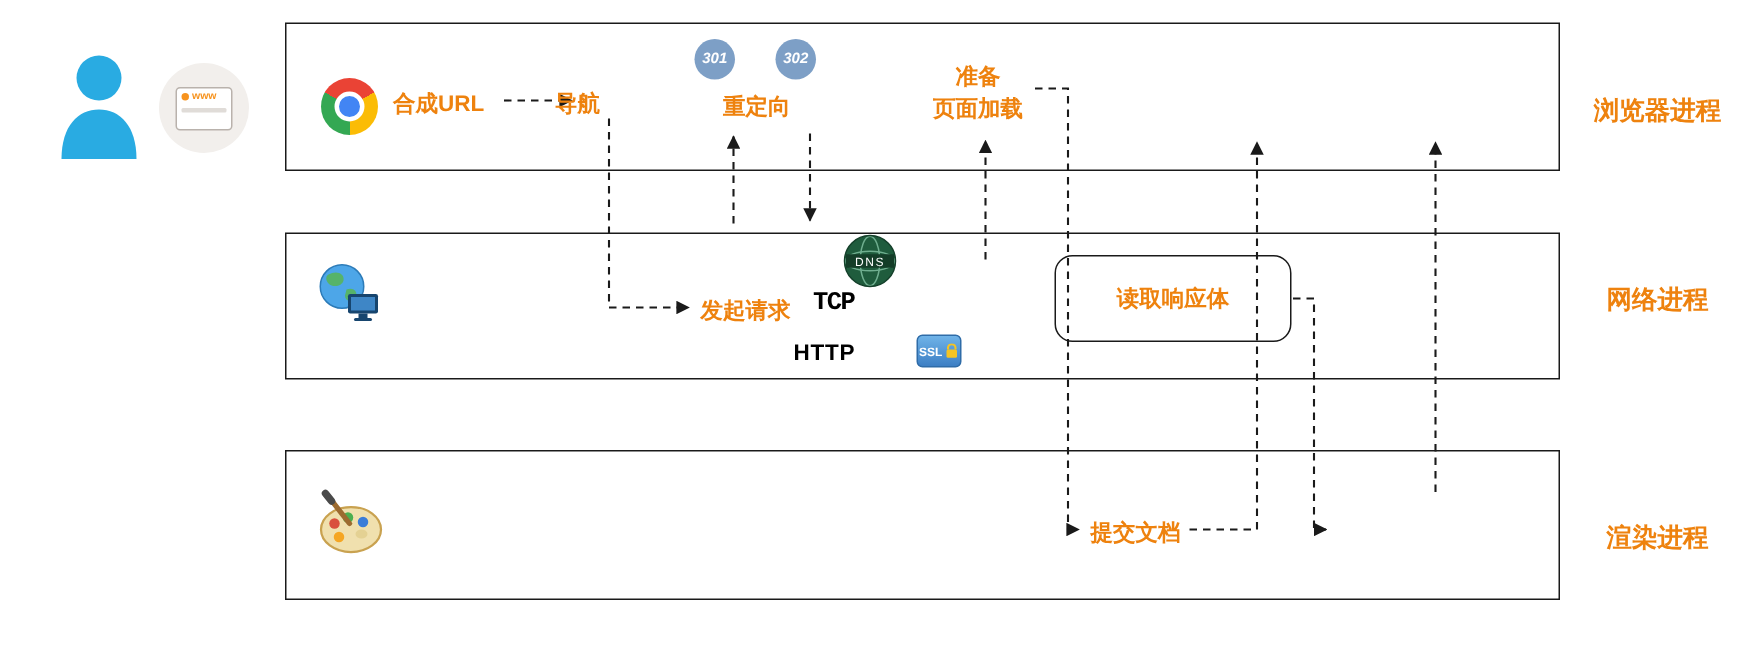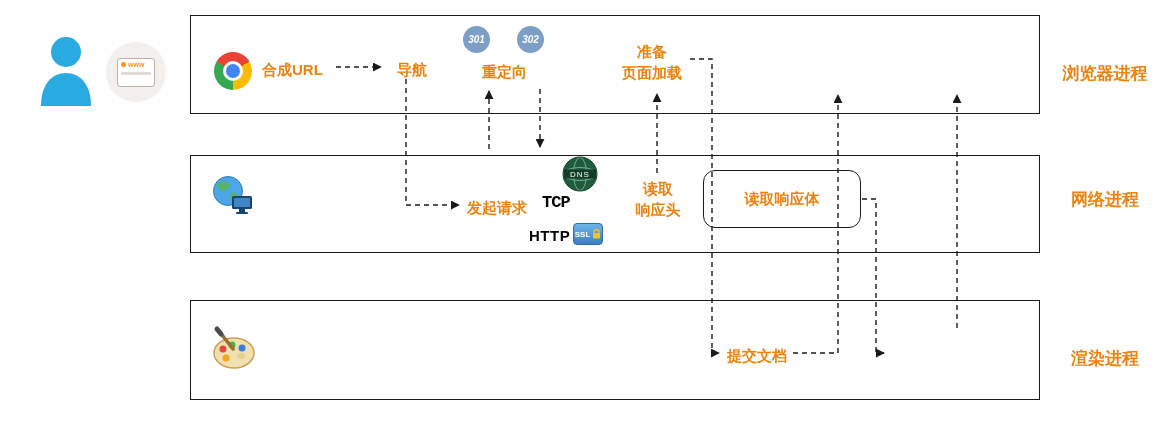--- a/index.html
+++ b/index.html
@@ -37,21 +37,21 @@
 
   .chrome-icon{position:absolute;width:38px;height:38px;border-radius:50%;
      background:conic-gradient(from -60deg,#EA4335 0 120deg,#FBBC05 0 240deg,#34A853 0 360deg);}
   .chrome-center{position:absolute;inset:9px;background:#4285F4;border:3px solid #fff;border-radius:50%;box-sizing:border-box;}
 
   .dns-icon{position:absolute;width:36px;height:36px;}
   .dns-text{position:absolute;inset:0;display:flex;align-items:center;justify-content:center;
             color:#fff;font-size:8px;font-weight:normal;letter-spacing:1px;}
 
   .ssl-badge{position:absolute;width:30px;height:22px;background:linear-gradient(#6FB3E8,#3D7FC4);
-             border:1px solid #2F6CA8;border-radius:4px;display:flex;align-items:center;justify-content:center;gap:2px;box-sizing:border-box;}
+             border:1px solid #2F6CA8;border-radius:4px;display:flex;align-items:center;justify-content:center;gap:2px;box-sizing:border-box;margin-left:38px;}
   .ssl-text{color:#fff;font-size:8px;font-weight:bold;}
 </style>
 </head>
 <body>
 
 <div class="stage">
 
   <div class="lane" style="left:190px;top:15px;width:850px;height:99px"></div>
   <div class="lane" style="left:190px;top:155px;width:850px;height:98px"></div>
   <div class="lane" style="left:190px;top:300px;width:850px;height:100px"></div>
@@ -91,21 +91,21 @@
   </div>
 
   <div class="lane-label" style="left:1045px;top:62px">浏览器进程</div>
   <div class="lane-label" style="left:1045px;top:188px">网络进程</div>
   <div class="lane-label" style="left:1045px;top:347px">渲染进程</div>
 
   <div class="chrome-icon" style="left:214px;top:52px">
     <div class="chrome-center"></div>
   </div>
   <div class="node" style="left:262px;top:59px">合成URL</div>
-  <div class="node" style="left:397px;top:59px">导航</div>
+  <div class="node" style="left:370px;top:59px">导航</div>
   <div class="badge" style="left:463px;top:26px">301</div>
   <div class="badge" style="left:517px;top:26px">302</div>
   <div class="node" style="left:482px;top:61px">重定向</div>
   <div class="node" style="left:611px;top:41px;width:82px">准备
 页面加载</div>
 
   <svg class="net-icon" style="left:211px;top:175px" width="42" height="42" viewBox="0 0 42 42">
     <circle cx="17" cy="16" r="14.5" fill="#4DA6E8" stroke="#2C7BB8" stroke-width="1"></circle>
     <path d="M8 8 C13 5 19 7 18 12 C17 16 11 17 8 14 C6 12 6 9 8 8 Z" fill="#56B36A"></path>
     <path d="M20 18 C25 16 28 20 26 24 C24 27 19 26 19 22 Z" fill="#56B36A"></path>
@@ -127,22 +127,20 @@
     <span class="dns-text">DNS</span>
   </div>
   <div class="proto http" style="left:529px;top:227px">HTTP</div>
   <div class="ssl-badge" style="left:573px;top:223px">
     <span class="ssl-text">SSL</span>
     <svg width="9" height="10" viewBox="0 0 9 10">
       <path d="M2 4 V3 a2.5 2.5 0 0 1 5 0 V4" fill="none" stroke="#F5C423" stroke-width="1.4"></path>
       <rect x="1" y="4" width="7" height="5.5" rx="1" fill="#F5C423"></rect>
     </svg>
   </div>
-  <div class="node" style="left:627px;top:178px;width:62px">读取
-响应头</div>
   <div class="rounded-box" style="left:703px;top:170px;width:158px;height:58px">
     <span class="node-inline">读取响应体</span>
   </div>
 
   <svg class="palette-icon" style="left:209px;top:325px" width="48" height="48" viewBox="0 0 48 48">
     <ellipse cx="25" cy="28" rx="20" ry="15" fill="#F0E0AE" stroke="#C9A250" stroke-width="1.5"></ellipse>
     <ellipse cx="32" cy="31" rx="4" ry="3" fill="#E4D193"></ellipse>
     <circle cx="14" cy="24" r="3.5" fill="#D94F3D"></circle>
     <circle cx="23" cy="20" r="3.5" fill="#4CAF50"></circle>
     <circle cx="33" cy="23" r="3.5" fill="#3B7DD8"></circle>

